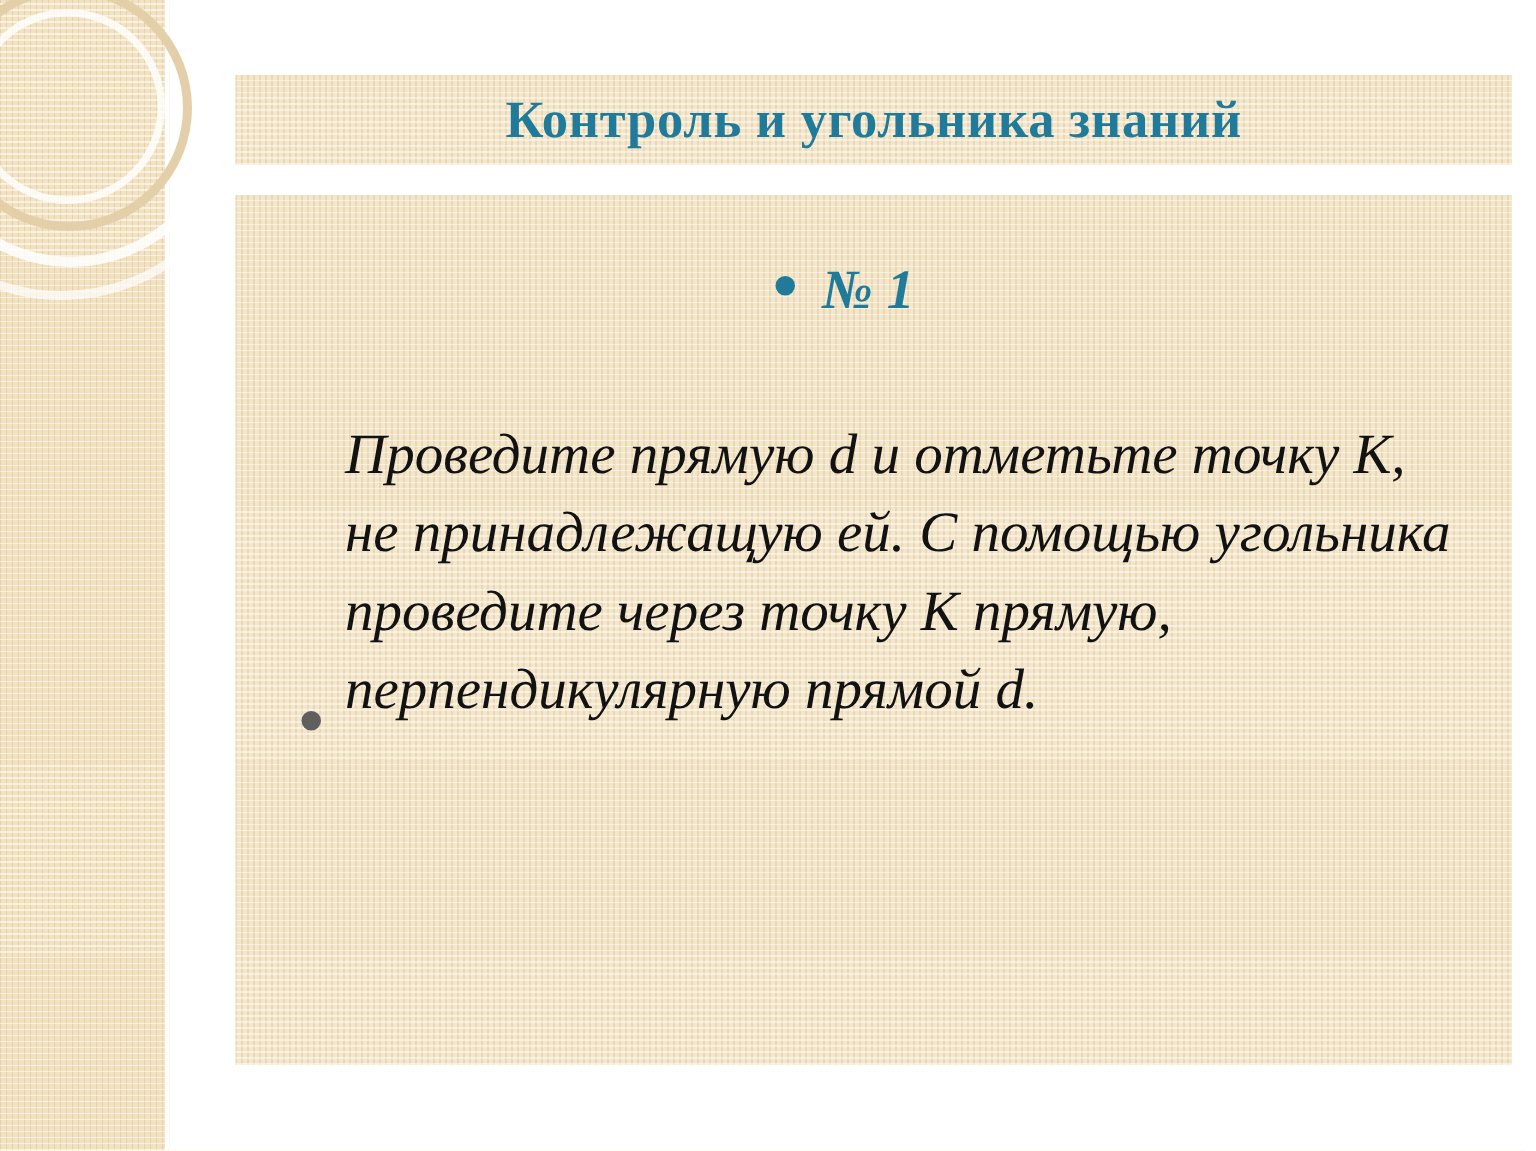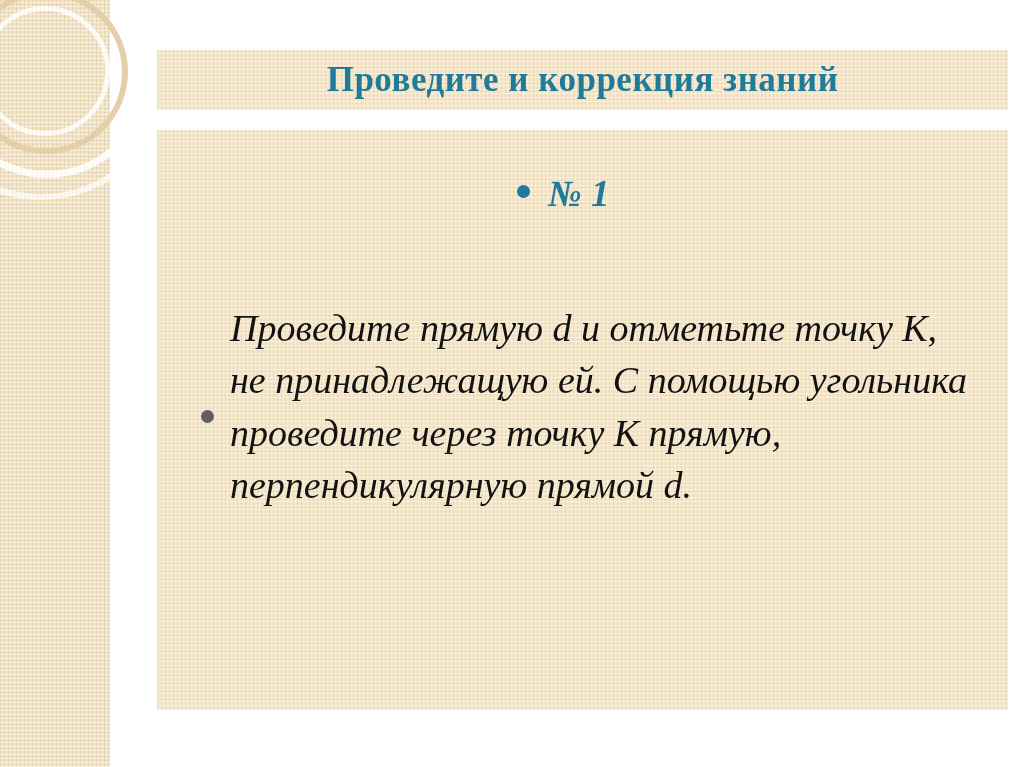--- a/index.html
+++ b/index.html
@@ -153,24 +153,24 @@
     font-style: italic;
     font-size: 37px;
     color: #1f7b99;
     white-space: nowrap;
   }
 
   
   .bullet-lvl2 {
     position: absolute;
     left: 44px;
-    top: 172px;
+    top: 147px;
     width: 790px;
     display: flex;
-    align-items: center;
+    align-items: flex-end;
   }
   .bullet-dot-lvl2 {
     width: 13px;
     height: 13px;
     border-radius: 50%;
     background: #5f5f5f;
     display: inline-block;
     margin-right: 16px;
     margin-top: 20px;
     flex: none;
@@ -192,21 +192,21 @@
   <div class="sidebar-strip"></div>
 
   <div class="rings">
     <div class="ring ring-arc"></div>
     <div class="ring ring-outer"></div>
     <div class="ring ring-mid"></div>
     <div class="ring ring-inner"></div>
   </div>
 
   <div class="title-band">
-    <div class="title-text">Проведите и коррекция  знаний</div>
+    <div class="title-text">Контроль и угольника  знаний</div>
   </div>
 
   <div class="body-panel">
 
     <div class="bullet-lvl1">
       <span class="bullet-dot-lvl1"></span>
       <span class="bullet-lvl1-text">№ 1</span>
     </div>
 
     <div class="bullet-lvl2">

